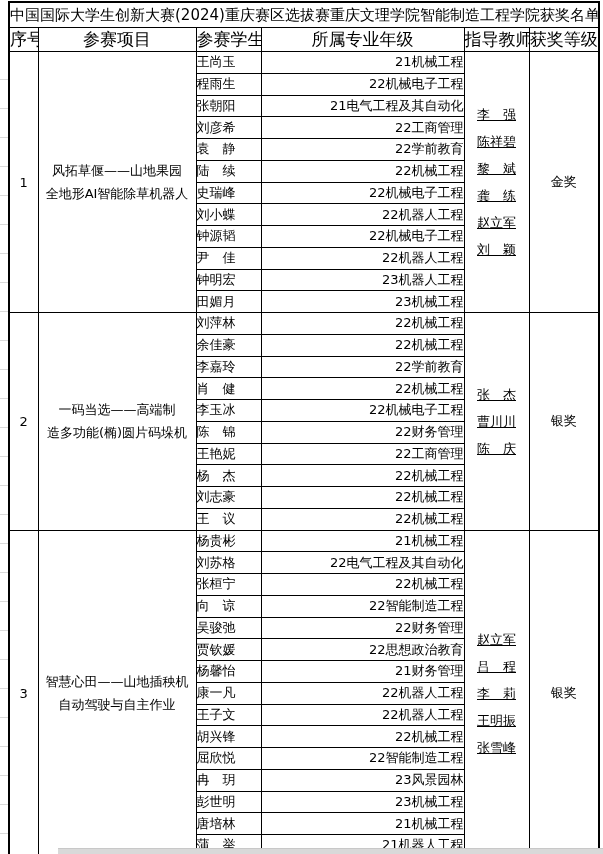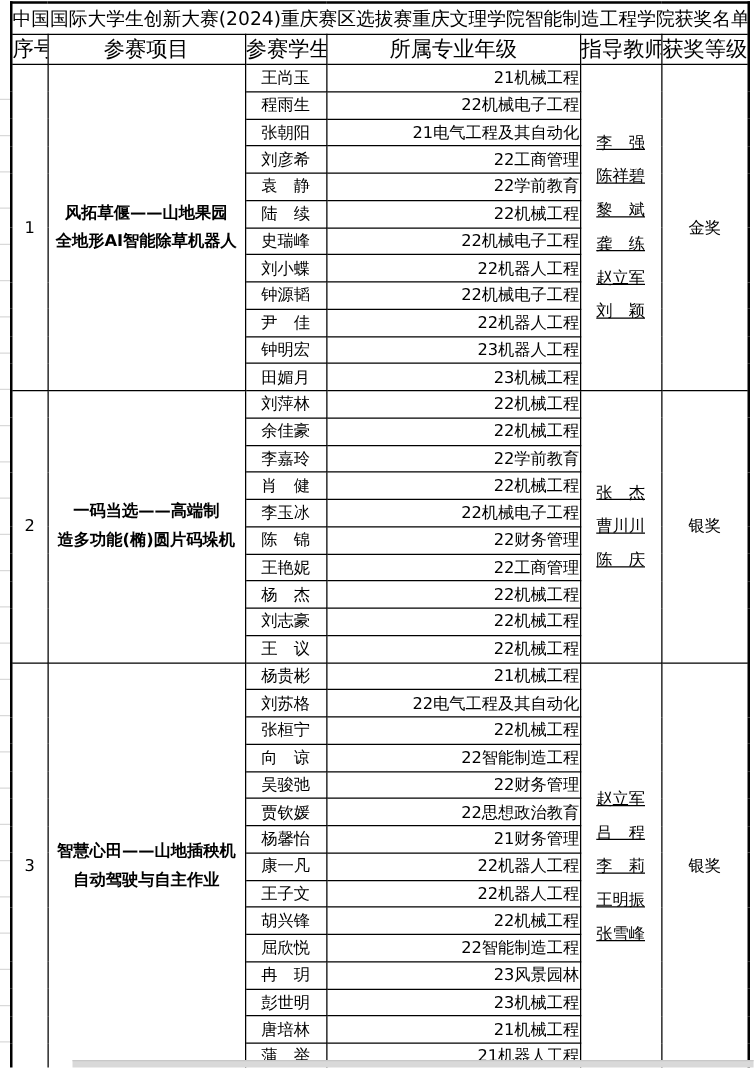--- a/index.html
+++ b/index.html
@@ -19,23 +19,23 @@
   }
   td.title-cell{
     font-size:15px;font-weight:normal;text-align:center;height:24px;
     letter-spacing:0px;
   }
   th.col-h{
     font-size:17px;font-weight:normal;text-align:center;height:19px;
   }
   tr.data-row td{height:20.75px;font-size:13px;}
   td.no-cell{text-align:center;font-size:13px;}
-  td.project-cell{text-align:center;font-size:13px;font-weight:bold;}
+  td.project-cell{text-align:center;font-size:13px;}
   td.project-cell .pline{line-height:23px;text-align:center;}
-  td.name-cell{text-align:center;}
+  td.name-cell{text-align:left;}
   td.major-cell{text-align:right;padding-left:5px;}
   td.teachers-cell{text-align:center;}
   td.teachers-cell .tname{line-height:27px;text-decoration:underline;}
   td.award-cell{text-align:center;}
   .tick{
     position:absolute;left:0;width:8px;height:1px;background:#d9d9d9;
   }
   .bottom-bar{
     position:absolute;left:58px;top:848px;width:545px;height:6px;
     background:#d9d9d9;border-top:1px solid #c8c8c8;

